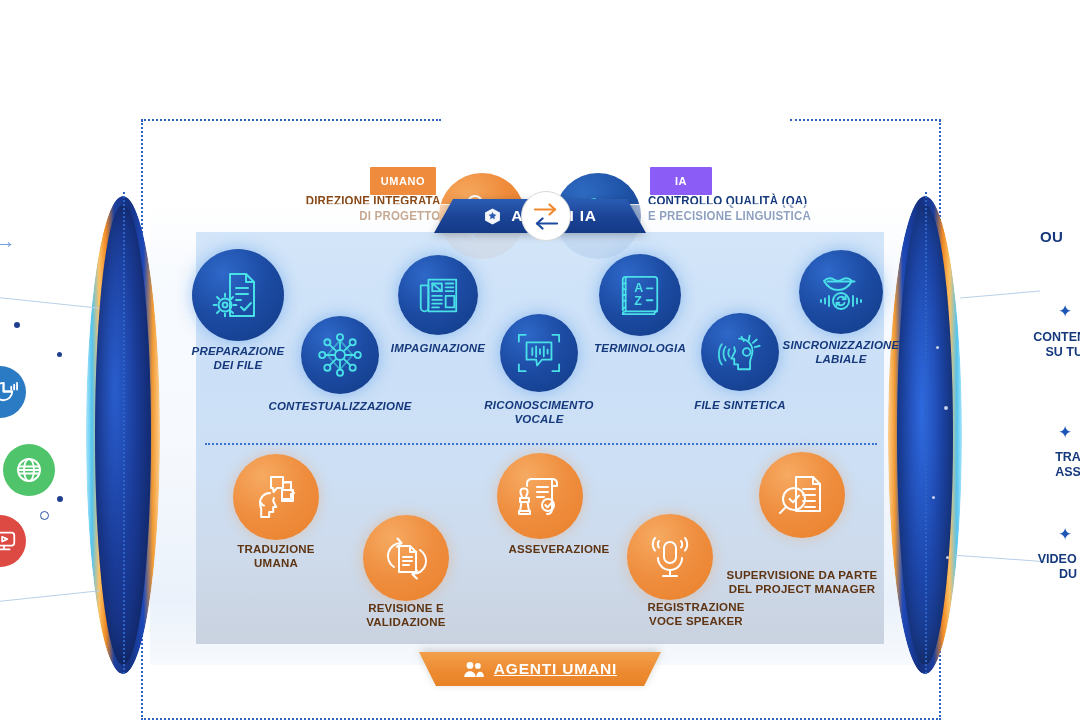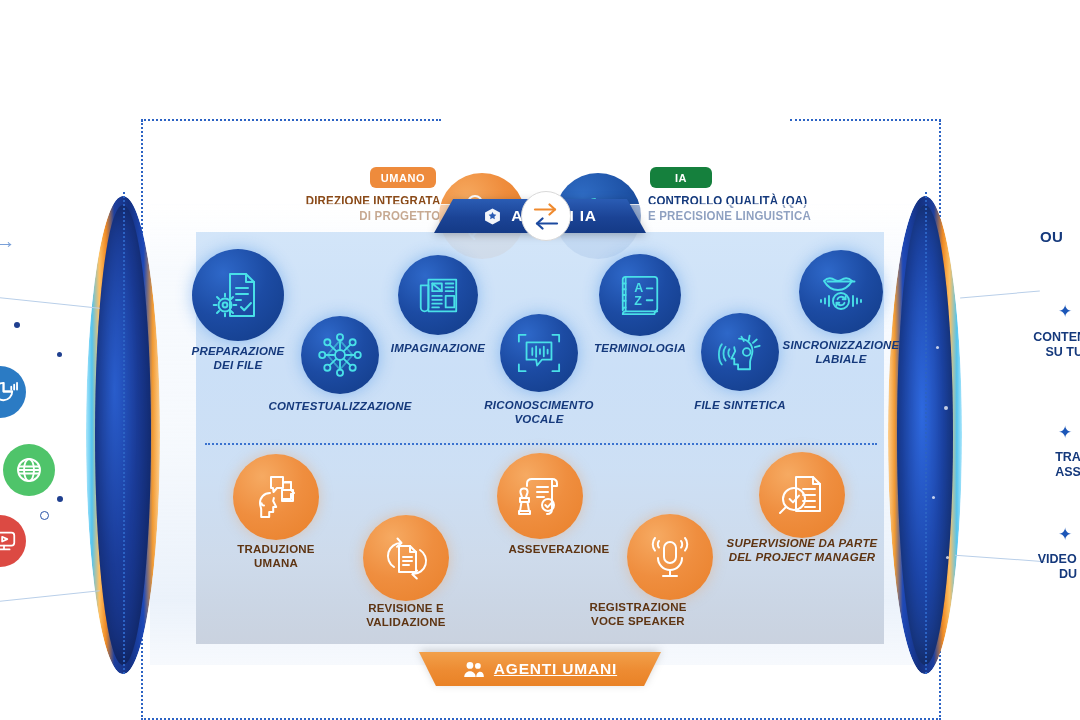--- a/index.html
+++ b/index.html
@@ -50,26 +50,26 @@
   }
 
   
   .role-row { position: absolute; left: 0; top: 80px; width: 1080px; height: 110px; }
 
   .role-label { position: absolute; font-size: 12.5px; font-weight: 700; line-height: 15px; letter-spacing:.2px; }
   .role-label.human { right: 640px; top: 114px; text-align: right; color: #8a4a18; transform: scaleX(.92); transform-origin: right center;}
   .role-label.ai { left: 648px; top: 114px; text-align: left; color: #14397c; transform: scaleX(.92); transform-origin: left center;}
 
   .pill {
-    position: absolute; height: 21px; border-radius: 6px;
+    position: absolute; height: 28px; border-radius: 1px;
     display: flex; align-items: center; justify-content: center;
     font-size: 11px; font-weight: 700; color: #fff; letter-spacing: .6px;
   }
   .pill.human { left: 370px; top: 87px; width: 66px; background: #ee8b3c; }
-  .pill.ai { left: 650px; top: 87px; width: 62px; background: #15803d; }
+  .pill.ai { left: 650px; top: 87px; width: 62px; background: #8b5cf6; }
 
   .role-circle {
     position: absolute; width: 86px; height: 86px; border-radius: 50%;
     display: flex; align-items: center; justify-content: center;
   }
   .role-circle.human { left: 439px; top: 93px; background: radial-gradient(circle at 32% 28%, #f6a95f 0%, #ef8d3d 45%, #e87b22 100%); }
   .role-circle.ai { left: 555px; top: 93px; background: radial-gradient(circle at 32% 28%, #2f6cc4 0%, #1f54a8 50%, #123a82 100%); }
 
   .exchange {
     position: absolute; left: 521px; top: 111px; width: 50px; height: 50px;
@@ -476,36 +476,36 @@
     <div class="bubble" style="left:670px; top:557px; width:86px; height:86px;">
       <svg width="50" height="50" viewBox="0 0 50 50" fill="none" stroke="#fff" stroke-width="2" stroke-linecap="round" stroke-linejoin="round">
         <rect x="19" y="10" width="12" height="21" rx="6"></rect>
         <path d="M13 26c0 6.6 5.4 12 12 12s12-5.4 12-12"></path>
         <path d="M25 38v6"></path>
         <path d="M18 44h14"></path>
         <path d="M14 9c-1.6 1.6-1.6 5 0 6.6M10 6c-3 3.2-3 9.4 0 12.6"></path>
         <path d="M36 9c1.6 1.6 1.6 5 0 6.6M40 6c3 3.2 3 9.4 0 12.6"></path>
       </svg>
     </div>
-    <div class="caption" style="left:638px; top:601px; width:175px;">REGISTRAZIONE
+    <div class="caption" style="left:696px; top:601px; width:175px;">REGISTRAZIONE
 VOCE SPEAKER</div>
   </div>
 
   <div class="node human">
     <div class="bubble" style="left:802px; top:495px; width:86px; height:86px;">
       <svg width="50" height="50" viewBox="0 0 50 50" fill="none" stroke="#fff" stroke-width="2" stroke-linecap="round" stroke-linejoin="round">
         <path d="M19 7h17l7 7v27H19z"></path>
         <path d="M36 7v7h7"></path>
         <path d="M26 19h12M26 25h12M26 31h12M28 37h10"></path>
         <circle cx="17" cy="29" r="11"></circle>
         <path d="M12.6 29 16 32.4 22 25.6"></path>
         <path d="M9.2 36.8 3 43"></path>
       </svg>
     </div>
-    <div class="caption" style="left:802px; top:537px; width:215px;font-style:italic;">SUPERVISIONE DA PARTE
+    <div class="caption" style="left:802px; top:569px; width:215px;">SUPERVISIONE DA PARTE
 DEL PROJECT MANAGER</div>
   </div>
 
   <div class="side-output">OU</div>
 
   <div class="hairline" style="left:960px; top:294px; width:80px; transform:rotate(-5deg);"></div>
   <div class="sparkle" style="top:303px;">✦</div>
   <div class="side-item" style="top:330px; width:160px;">CONTENUT
 SU TUT</div>
 

